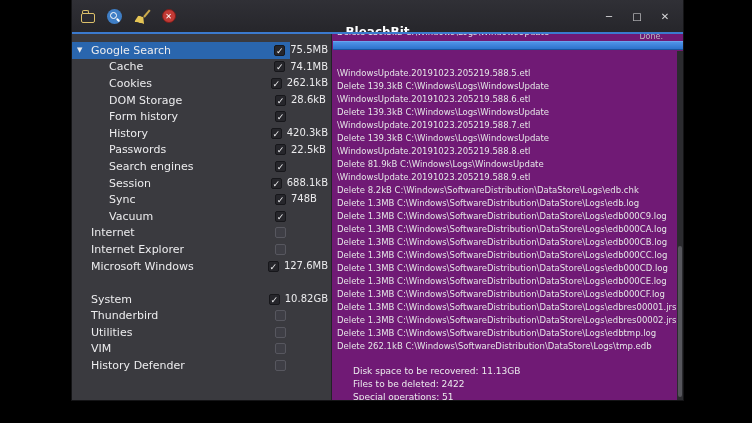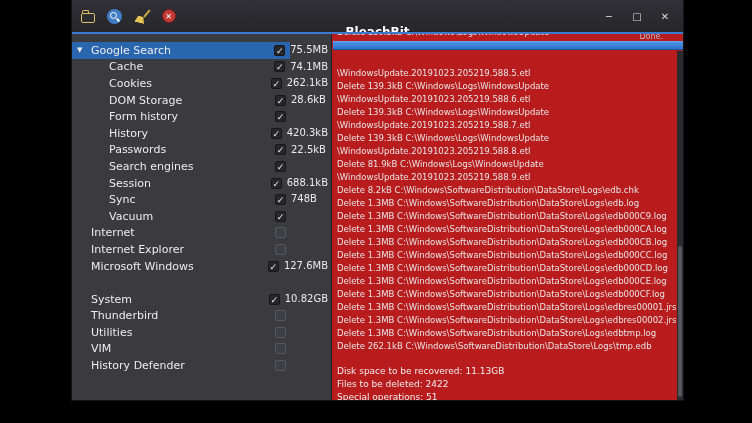--- a/index.html
+++ b/index.html
@@ -56,33 +56,33 @@
   .tree-row.child .expander { width:34px; }
   .tree-label { font-size:11px; color:#ececee; white-space:nowrap; }
   .checkbox {
     margin-left:auto; margin-right:5px; width:11px; height:11px; flex:none; box-sizing:border-box;
     border-radius:2px; font-size:9px; line-height:10px; text-align:center;
     background:#3e3e45; border:1px solid #57575f; color:transparent;
   }
   .checkbox.checked { background:#26262b; border:1px solid #17171b; color:#f0f0f2; }
   .size-col { flex:1; text-align:left; font-size:10px; color:#ececee; line-height:16.6px; padding-right:3px; white-space:nowrap; }
   
-  .log-panel { flex:1; background:#b91c1c; position:relative; overflow:hidden; }
+  .log-panel { flex:1; background:#701a75; position:relative; overflow:hidden; }
   .log-header { position:relative; height:9px; overflow:hidden; }
   .partial-line { position:absolute; top:-5px; left:5px; white-space:nowrap; font-size:8.5px; color:#e4e4e6; }
   .done-label { position:absolute; top:0px; right:20px; font-size:8px; line-height:9px; color:#bcbcbe; }
   .progressbar {
     height:9px; margin-left:1px;
     background:linear-gradient(180deg,#4f93e8,#2d72cc);
     border-top:1px solid #69a5ee; border-bottom:1px solid #1a549e; box-sizing:border-box;
   }
   .log-lines { margin-top:17px; }
   .log-line { height:13px; line-height:13px; font-size:8.5px; color:#e4e4e6; white-space:nowrap; overflow:hidden; padding-left:5px; }
   .summary { margin-top:12px; }
-  .summary-line { height:13px; line-height:13px; font-size:9px; color:#ececee; white-space:nowrap; padding-left:5px; }
+  .summary-line { height:13px; line-height:13px; font-size:9px; color:#ececee; white-space:nowrap; padding-left:5px;margin-left:16px; }
   .scrollbar { position:absolute; right:0; top:19px; bottom:0; width:6px; background:#2b2b2f; }
   .scroll-thumb { position:absolute; left:1px; right:1px; top:56%; bottom:3px; background:#56565c; border-radius:3px; }
 </style>
 </head>
 <body>
 
 <div class="window">
 
   <div class="titlebar">
     <div class="toolbar">

